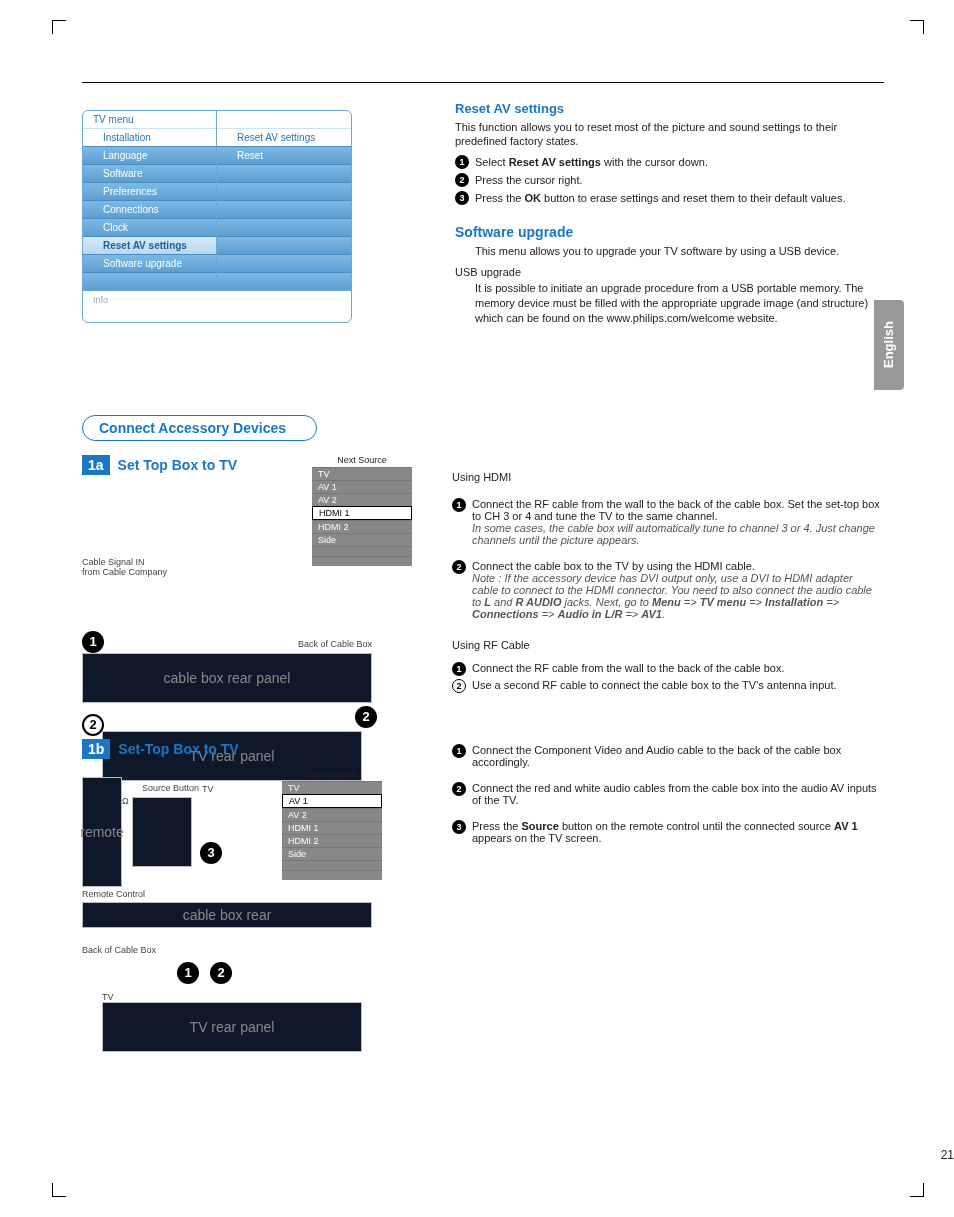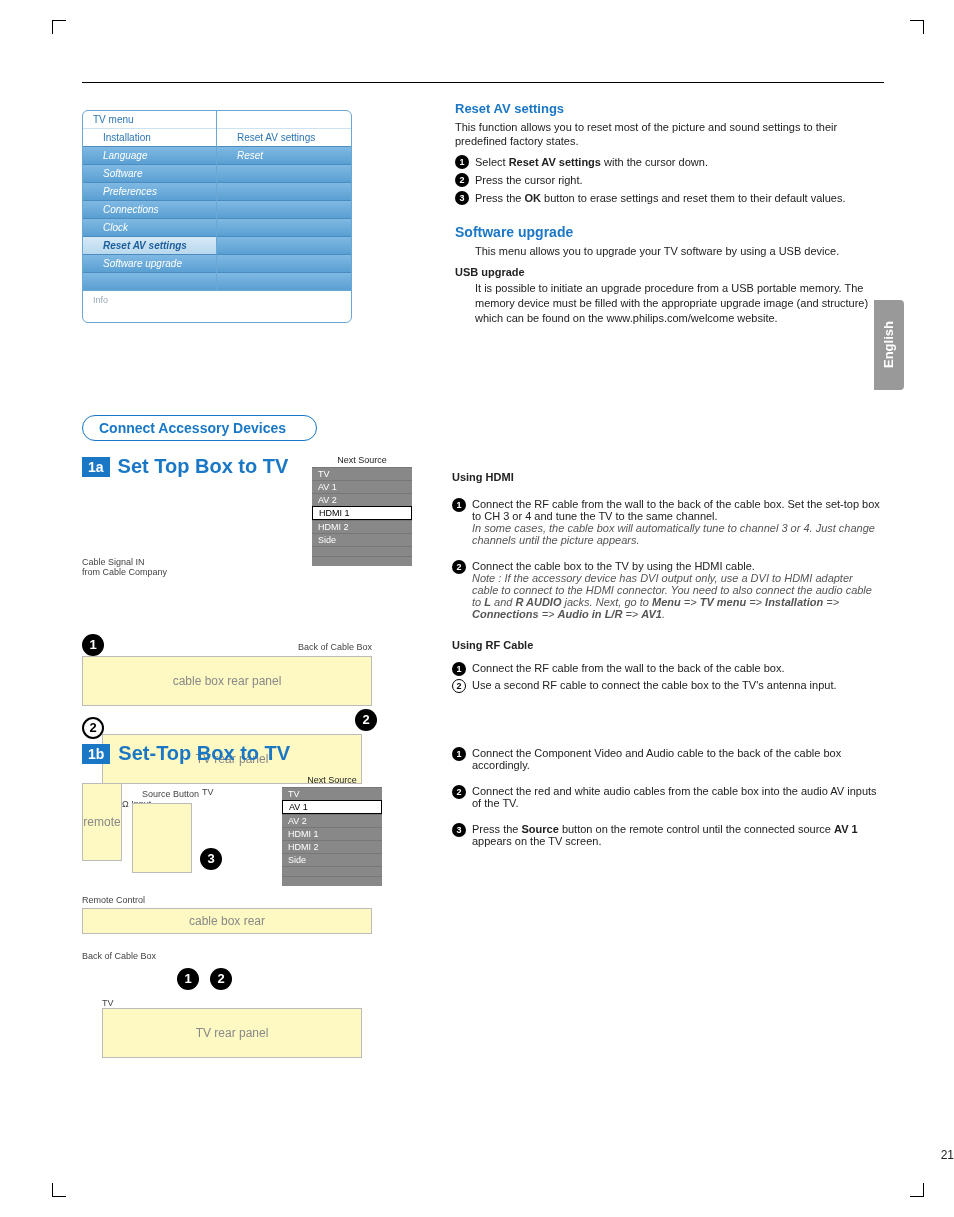--- a/index.html
+++ b/index.html
@@ -13,50 +13,50 @@
   .rule { position: absolute; top: 82px; left: 82px; right: 70px; height: 1px; background: #000; }
   .lang-tab { position: absolute; right: 50px; top: 300px; width: 30px; height: 90px; background: #999; color: #fff; writing-mode: vertical-rl; transform: rotate(180deg); text-align: center; font-weight: bold; font-size: 13px; line-height: 30px; border-radius: 4px 0 0 4px; }
   .col-left { position: absolute; left: 82px; top: 110px; width: 330px; }
   .col-right { position: absolute; left: 455px; top: 100px; width: 430px; line-height: 1.35; }
   .tv-menu { border: 1px solid #6aa7d4; border-radius: 6px; width: 270px; font-size: 10px; }
   .tv-menu .row { display: flex; }
   .tv-menu .cell-l { width: 135px; border-right: 1px solid #6aa7d4; }
   .tv-menu .cell-r { width: 135px; }
   .tv-menu .hdr { padding: 3px 10px; color: #2c75b3; }
   .tv-menu .sub { padding: 3px 10px 3px 20px; color: #2c75b3; border-top: 1px solid #cde2f1; }
-  .tv-menu .item { background: linear-gradient(#7fb9e3,#5a9fd2); color: #fff; padding: 3px 10px 3px 20px; border-top: 1px solid #4a8cc0; font-style: italic; }
+  .tv-menu .item { background: linear-gradient(#7fb9e3,#5a9fd2); color: #fff; padding: 3px 10px 3px 20px; border-top: 1px solid #4a8cc0; }
   .tv-menu .item.sel { background: linear-gradient(#d6e9f6,#b9d8ee); color: #1c5e9c; font-weight: bold; }
   .tv-menu .fill { height: 18px; border-top: 1px solid #4a8cc0; background: linear-gradient(#7fb9e3,#5a9fd2); }
   .tv-menu .info { padding: 4px 10px; color: #9ab; font-size: 9px; border-top: 1px solid #6aa7d4; height: 32px; }
   .h-blue { color: #1a77c5; font-weight: bold; font-size: 13px; margin-bottom: 2px; }
-  .h-black { font-weight: bold; font-size: 11px; margin-top: 4px; margin-bottom: 2px; }
+  .h-black { font-weight: normal; font-size: 11px; margin-top: 4px; margin-bottom: 2px; }
   .body-text { font-size: 11px; margin-bottom: 6px; padding-left: 20px; }
   .body-text.noindent { padding-left: 0; }
   .step { display: flex; gap: 6px; margin: 3px 0; padding-left: 0; }
   .step .n { flex: 0 0 14px; height: 14px; border-radius: 50%; background: #000; color: #fff; font-size: 9px; text-align: center; line-height: 14px; font-weight: bold; }
   .step .n.open { background: #fff; color: #000; border: 1px solid #000; line-height: 12px; }
   .step .t { flex: 1; }
   .italic { font-style: italic; color: #555; }
   b { font-weight: bold; }
   .section-pill { border: 1.5px solid #1a77c5; border-radius: 16px; color: #1a77c5; font-weight: bold; font-size: 14px; padding: 4px 30px 4px 16px; display: inline-block; }
   .subhead { display: flex; align-items: center; gap: 8px; margin-top: 8px; }
   .subhead .tag { background: #1a77c5; color: #fff; font-weight: bold; padding: 2px 6px; font-size: 14px; }
-  .subhead .txt { color: #1a77c5; font-weight: bold; font-size: 20px; }
+  .subhead .txt { color: #1a77c5; font-weight: bold; font-size: 14px; }
   .src-box { position: absolute; width: 100px; font-size: 9px; }
   .src-box .title { text-align: center; padding: 2px; }
   .src-row { background: #888; color: #fff; padding: 1px 6px; border-top: 1px solid #777; }
   .src-row.sel { background: #fff; color: #000; border: 1px solid #000; }
   .diagram { position: relative; border: 0; margin-top: 6px; width: 300px; height: 220px; }
   .diagram1b { position: relative; width: 300px; height: 300px; margin-top: 8px; }
   .dia-label { position: absolute; font-size: 9px; color: #444; }
   .dia-pill { position: absolute; width: 22px; height: 22px; border-radius: 50%; background: #000; color: #fff; font-weight: bold; text-align: center; line-height: 22px; font-size: 13px; }
   .dia-pill.open { background: #fff; color: #000; border: 2px solid #000; line-height: 18px; }
   .page-num { position: absolute; bottom: 55px; left: 0; right: 0; text-align: right; font-size: 12px; }
   .conn-section { position: absolute; left: 82px; top: 415px; width: 800px; }
-  .figure-placeholder { position:absolute; border:1px solid #bbb; background:#fef9c3; font-size:12px; color:#888; text-align:center; display:flex; align-items:center; justify-content:center; }
+  .figure-placeholder { position:absolute; border:1px solid #bbb; background:#0f172a; font-size:14px; color:#888; text-align:center; display:flex; align-items:center; justify-content:center; }
 </style>
 </head>
 <body>
 
 <div class="page">
   <div class="crop tl"></div>
   <div class="crop tr"></div>
   <div class="crop bl"></div>
   <div class="crop br"></div>
   <div class="rule"></div>
@@ -186,21 +186,21 @@
 
     
     <div style="display:flex; gap:40px; margin-top:30px;">
       <div style="width:330px; position:relative;">
         <div class="subhead">
           <div class="tag">1b</div>
           <div class="txt">Set-Top Box to TV</div>
         </div>
 
         <div class="diagram1b">
-          <div class="figure-placeholder" style="top:10px; left:0; width:40px; height:78px;">remote</div>
+          <div class="figure-placeholder" style="top:10px; left:0; width:40px; height:110px;">remote</div>
           <div class="dia-label" style="top:16px; left:60px;">Source Button</div>
           <div class="figure-placeholder" style="top:30px; left:50px; width:60px; height:70px;"></div>
           <div class="dia-pill" style="top:75px; left:118px;">3</div>
           <div class="dia-label" style="top:122px; left:0;">Remote Control</div>
 
           <div class="src-box" style="position:absolute; right:0; top:0;">
             <div class="title">Next Source</div>
             <div class="src-row">TV</div>
             <div class="src-row sel">AV 1</div>
             <div class="src-row">AV 2</div>

